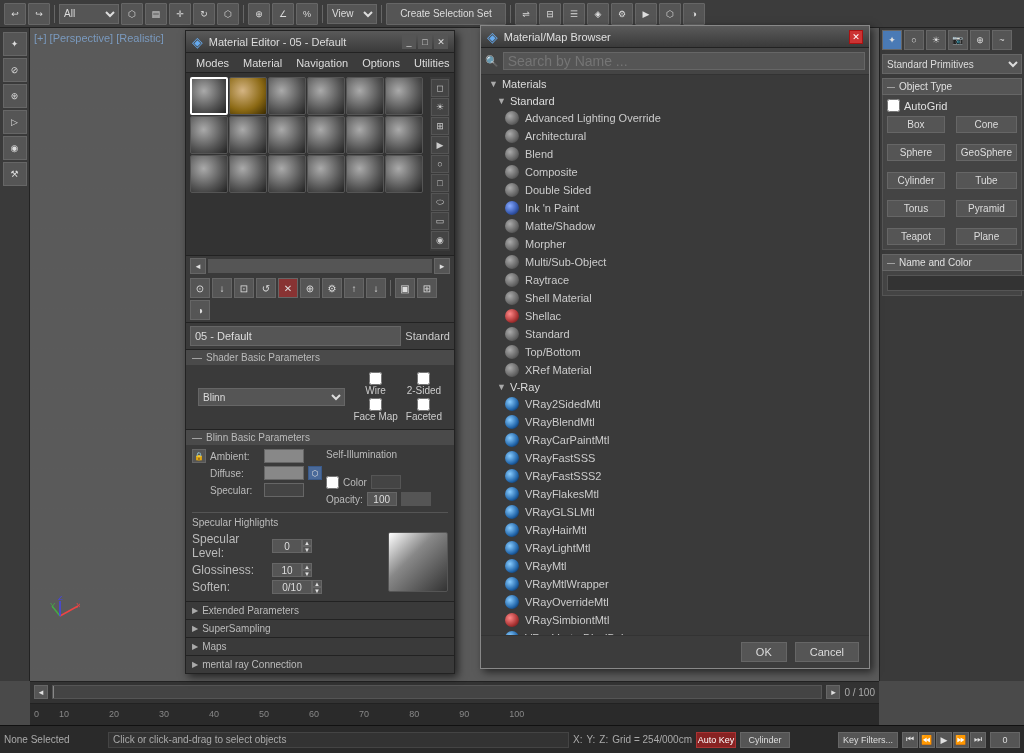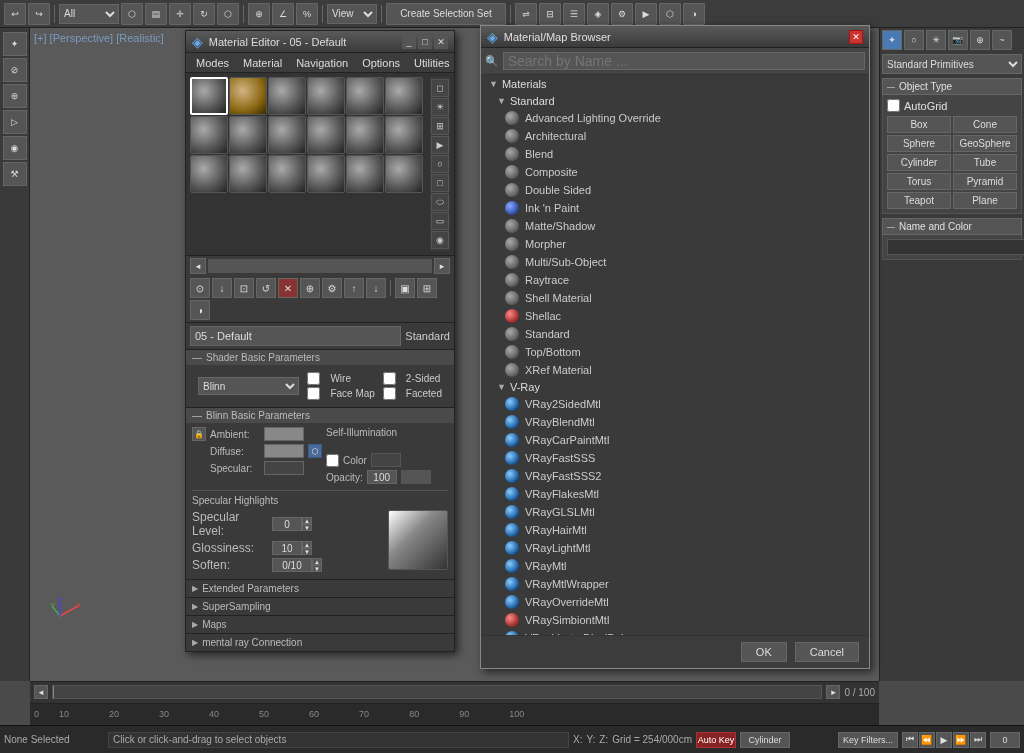--- a/index.html
+++ b/index.html
@@ -110,21 +110,21 @@
     }
     .section-content {
       background: #444;
       border: 1px solid #555;
       border-top: none;
       padding: 4px;
     }
     .object-type-grid {
       display: grid;
       grid-template-columns: 1fr 1fr;
-      gap: 2px;
+      gap: 11px;
       margin-top: 4px;
     }
     .object-type-btn {
       background: #555;
       border: 1px solid #666;
       color: #ddd;
       font-size: 10px;
       padding: 2px 4px;
       text-align: center;
       cursor: pointer;
@@ -311,23 +311,24 @@
       flex: 1;
       height: 18px;
       background: #555;
       border: 1px solid #666;
       color: #ddd;
       font-size: 10px;
     }
     .shader-checkbox {
       display: flex;
       align-items: center;
-      gap: 10px;
+      gap: 0;
       font-size: 10px;
       color: #ccc;
+      flex-direction: column;
     }
 
     .blinn-grid {
       padding: 4px 6px;
     }
     .blinn-row {
       display: flex;
       align-items: center;
       margin-bottom: 3px;
       gap: 4px;

